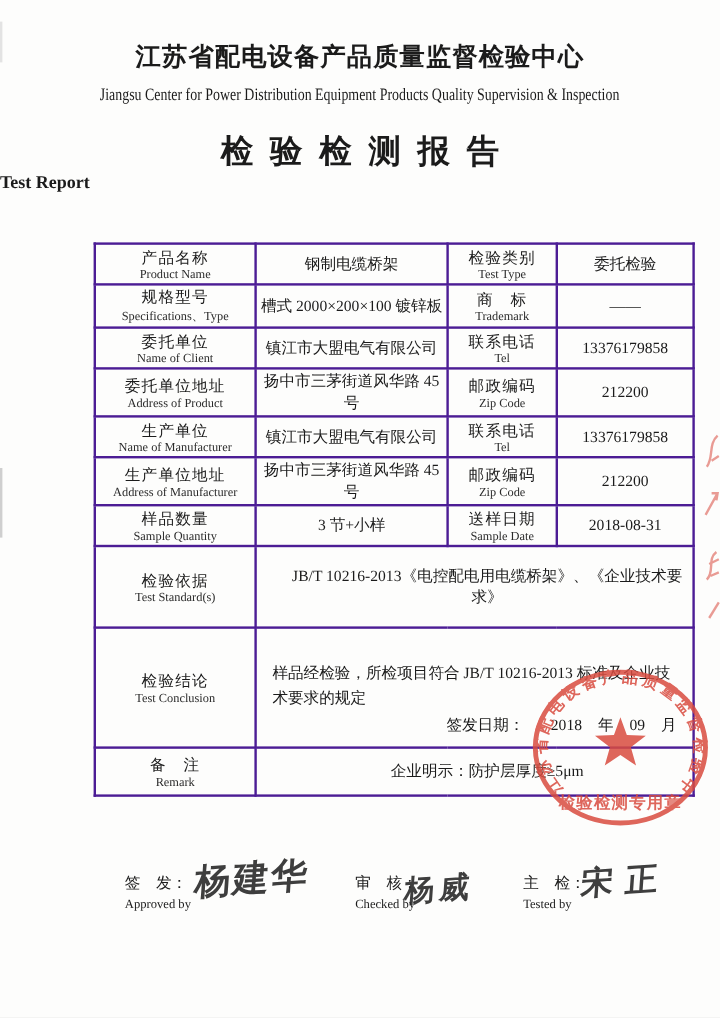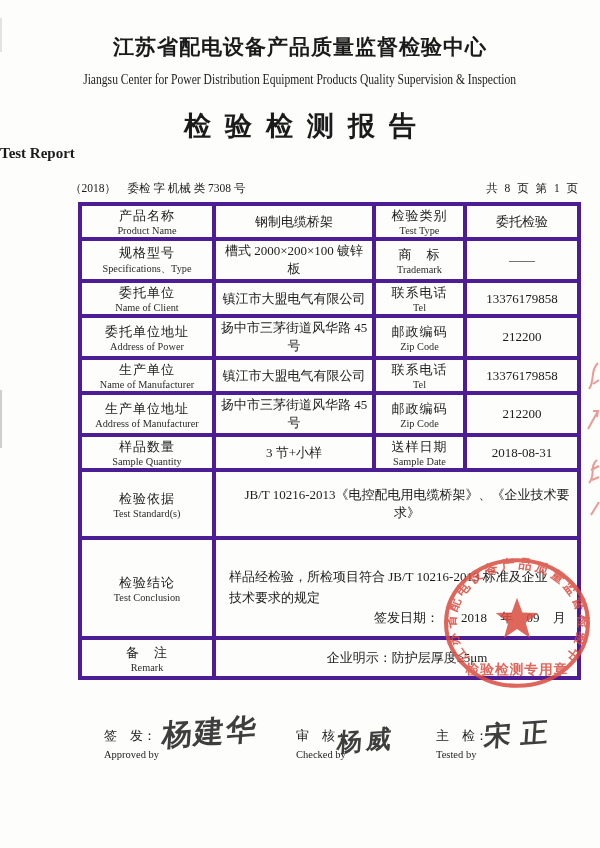--- a/index.html
+++ b/index.html
@@ -19,21 +19,21 @@
   .org-en .squeeze{display:inline-block;transform:scaleX(.8);transform-origin:center}
   .rpt-cn{position:absolute;top:108px;left:0;width:100%;text-align:center;
           font-size:27px;font-weight:bold;letter-spacing:14px;text-indent:14px;white-space:nowrap}
   .rpt-en{position:absolute;top:145px;left:0;width:100%;text-align:left;font-size:15px;font-weight:bold}
   .meta{position:absolute;top:181px;left:70px;width:510px;display:flex;justify-content:space-between;font-size:11.5px}
   .meta .pg{letter-spacing:2px}
 
   
   table{position:absolute;left:78px;top:202px;width:499px;border-collapse:collapse;
         table-layout:fixed;border:2px solid #2d2d2d;background:transparent}
-  td{border:4px solid #4c1d95;text-align:center;vertical-align:middle;padding:1px 3px;overflow:hidden}
+  td{border:2px solid #4c1d95;text-align:center;vertical-align:middle;padding:1px 3px;overflow:hidden}
   tbody.rows tr{height:34px}
   tr.r-std{height:68px}
   tr.r-concl{height:100px}
   tr.r-rmk{height:40px}
   .lbl .cn{font-size:13px;letter-spacing:1px}
   .lbl .en{font-size:10.3px;color:#2b2b2b;margin-top:0;letter-spacing:0}
   .val{font-size:13px}
   .wide{text-align:center;padding-left:24px;font-size:13px}
   .concl-cell{position:relative;text-align:left;vertical-align:top}
   .concl-text{padding:26px 14px 0 10px;font-size:13px;line-height:1.6;text-align:left}
@@ -64,24 +64,20 @@
 <div class="page">
   <div class="scan-mark m1"></div>
   <div class="scan-mark m2"></div>
 
   <div class="org-cn">江苏省配电设备产品质量监督检验中心</div>
   <div class="org-en">
     <span class="squeeze">Jiangsu Center for Power Distribution Equipment Products Quality Supervision &amp; Inspection</span>
   </div>
   <div class="rpt-cn">检验检测报告</div>
   <div class="rpt-en">Test Report</div>
-  <div class="meta">
-    <span>（2018）　委检 字 机械 类 7308 号</span>
-    <span class="pg">共 8 页 第 1 页</span>
-  </div>
 
   <table>
     <colgroup>
         <col style="width:134px">
         <col style="width:160px">
         <col style="width:91px">
         <col style="width:114px">
       </colgroup>
     <tbody class="rows">
         <tr>
@@ -131,21 +127,21 @@
             <div class="en">Tel</div>
           </td>
           <td class="val">
             <div>13376179858</div>
             <div></div>
           </td>
         </tr>
         <tr>
           <td class="lbl">
             <div class="cn">委托单位地址</div>
-            <div class="en">Address of Power</div>
+            <div class="en">Address of Product</div>
           </td>
           <td class="val">
             <div>扬中市三茅街道风华路 45 号</div>
           </td>
           <td class="lbl">
             <div class="cn">邮政编码</div>
             <div class="en">Zip Code</div>
           </td>
           <td class="val">
             <div>212200</div>

